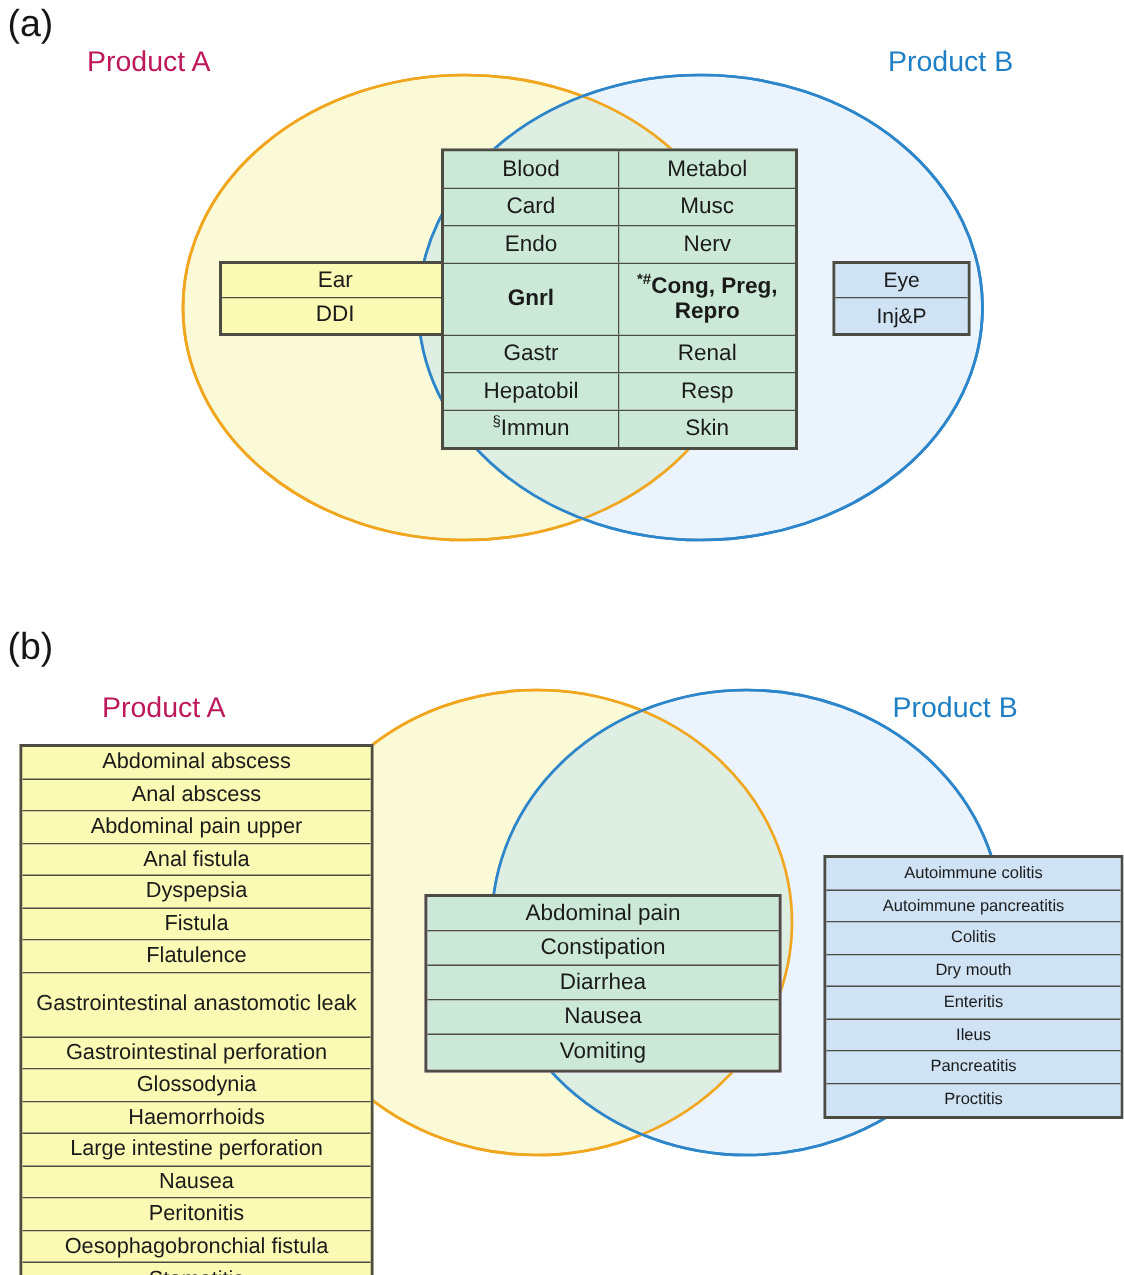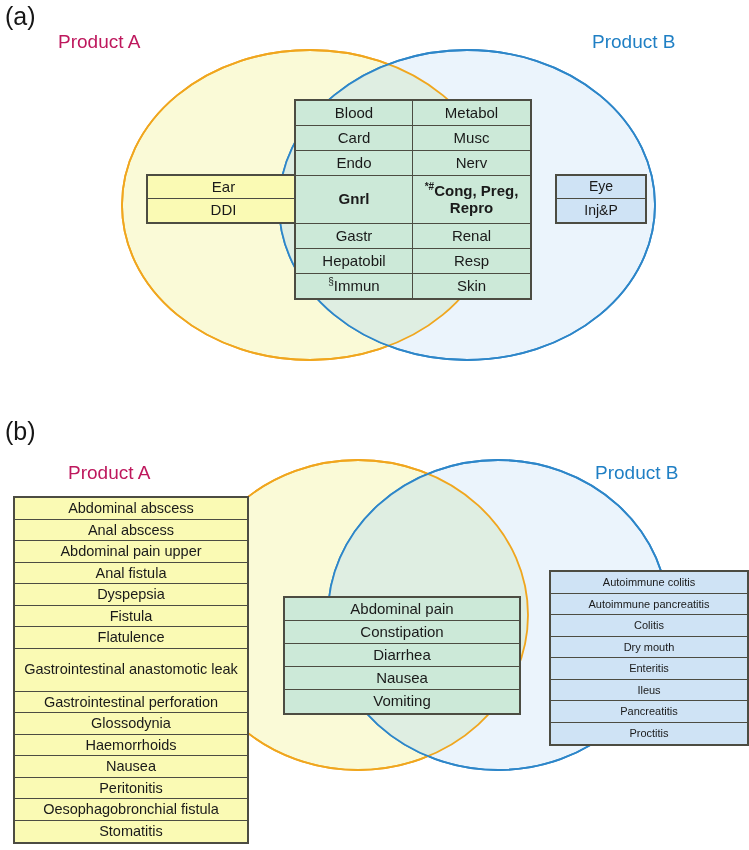--- a/index.html
+++ b/index.html
@@ -253,20 +253,21 @@
     <div class="row">Anal abscess</div>
     <div class="row">Abdominal pain upper</div>
     <div class="row">Anal fistula</div>
     <div class="row">Dyspepsia</div>
     <div class="row">Fistula</div>
     <div class="row">Flatulence</div>
     <div class="row two-line">Gastrointestinal anastomotic leak</div>
     <div class="row">Gastrointestinal perforation</div>
     <div class="row">Glossodynia</div>
     <div class="row">Haemorrhoids</div>
+    <div class="row">Large intestine perforation</div>
     <div class="row">Nausea</div>
     <div class="row">Peritonitis</div>
     <div class="row">Oesophagobronchial fistula</div>
     <div class="row">Stomatitis</div>
   </div>
 <div class="list-box green-box" id="b-center-box">
     <div class="row">Abdominal pain</div>
     <div class="row">Constipation</div>
     <div class="row">Diarrhea</div>
     <div class="row">Nausea</div>

